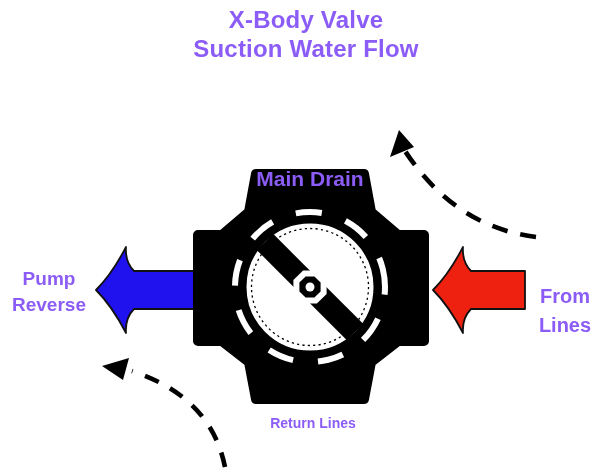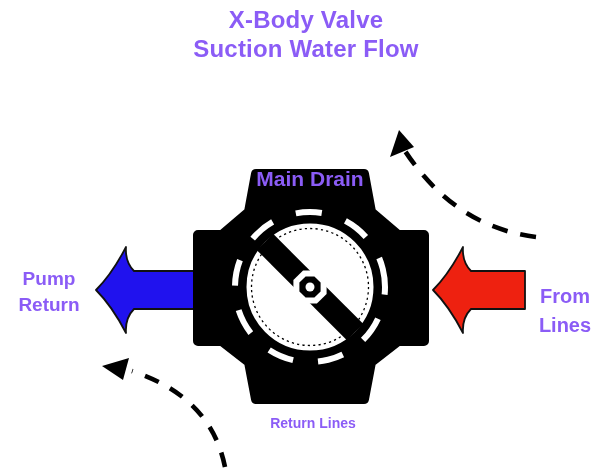--- a/index.html
+++ b/index.html
@@ -113,21 +113,21 @@
 
   <div class="lbl" id="title-block">
     <div>X-Body Valve</div>
     <div>Suction Water Flow</div>
   </div>
 
   <div class="lbl" id="label-main-drain">Main Drain</div>
 
   <div class="lbl" id="label-pump-suction">
     <div>Pump</div>
-    <div>Return</div>
+    <div>Reverse</div>
   </div>
 
   <div class="lbl" id="label-from-heater">
     <div>From</div>
     <div>Lines</div>
   </div>
 
   <div class="lbl" id="label-return-lines">Return Lines</div>
 
 </div>

